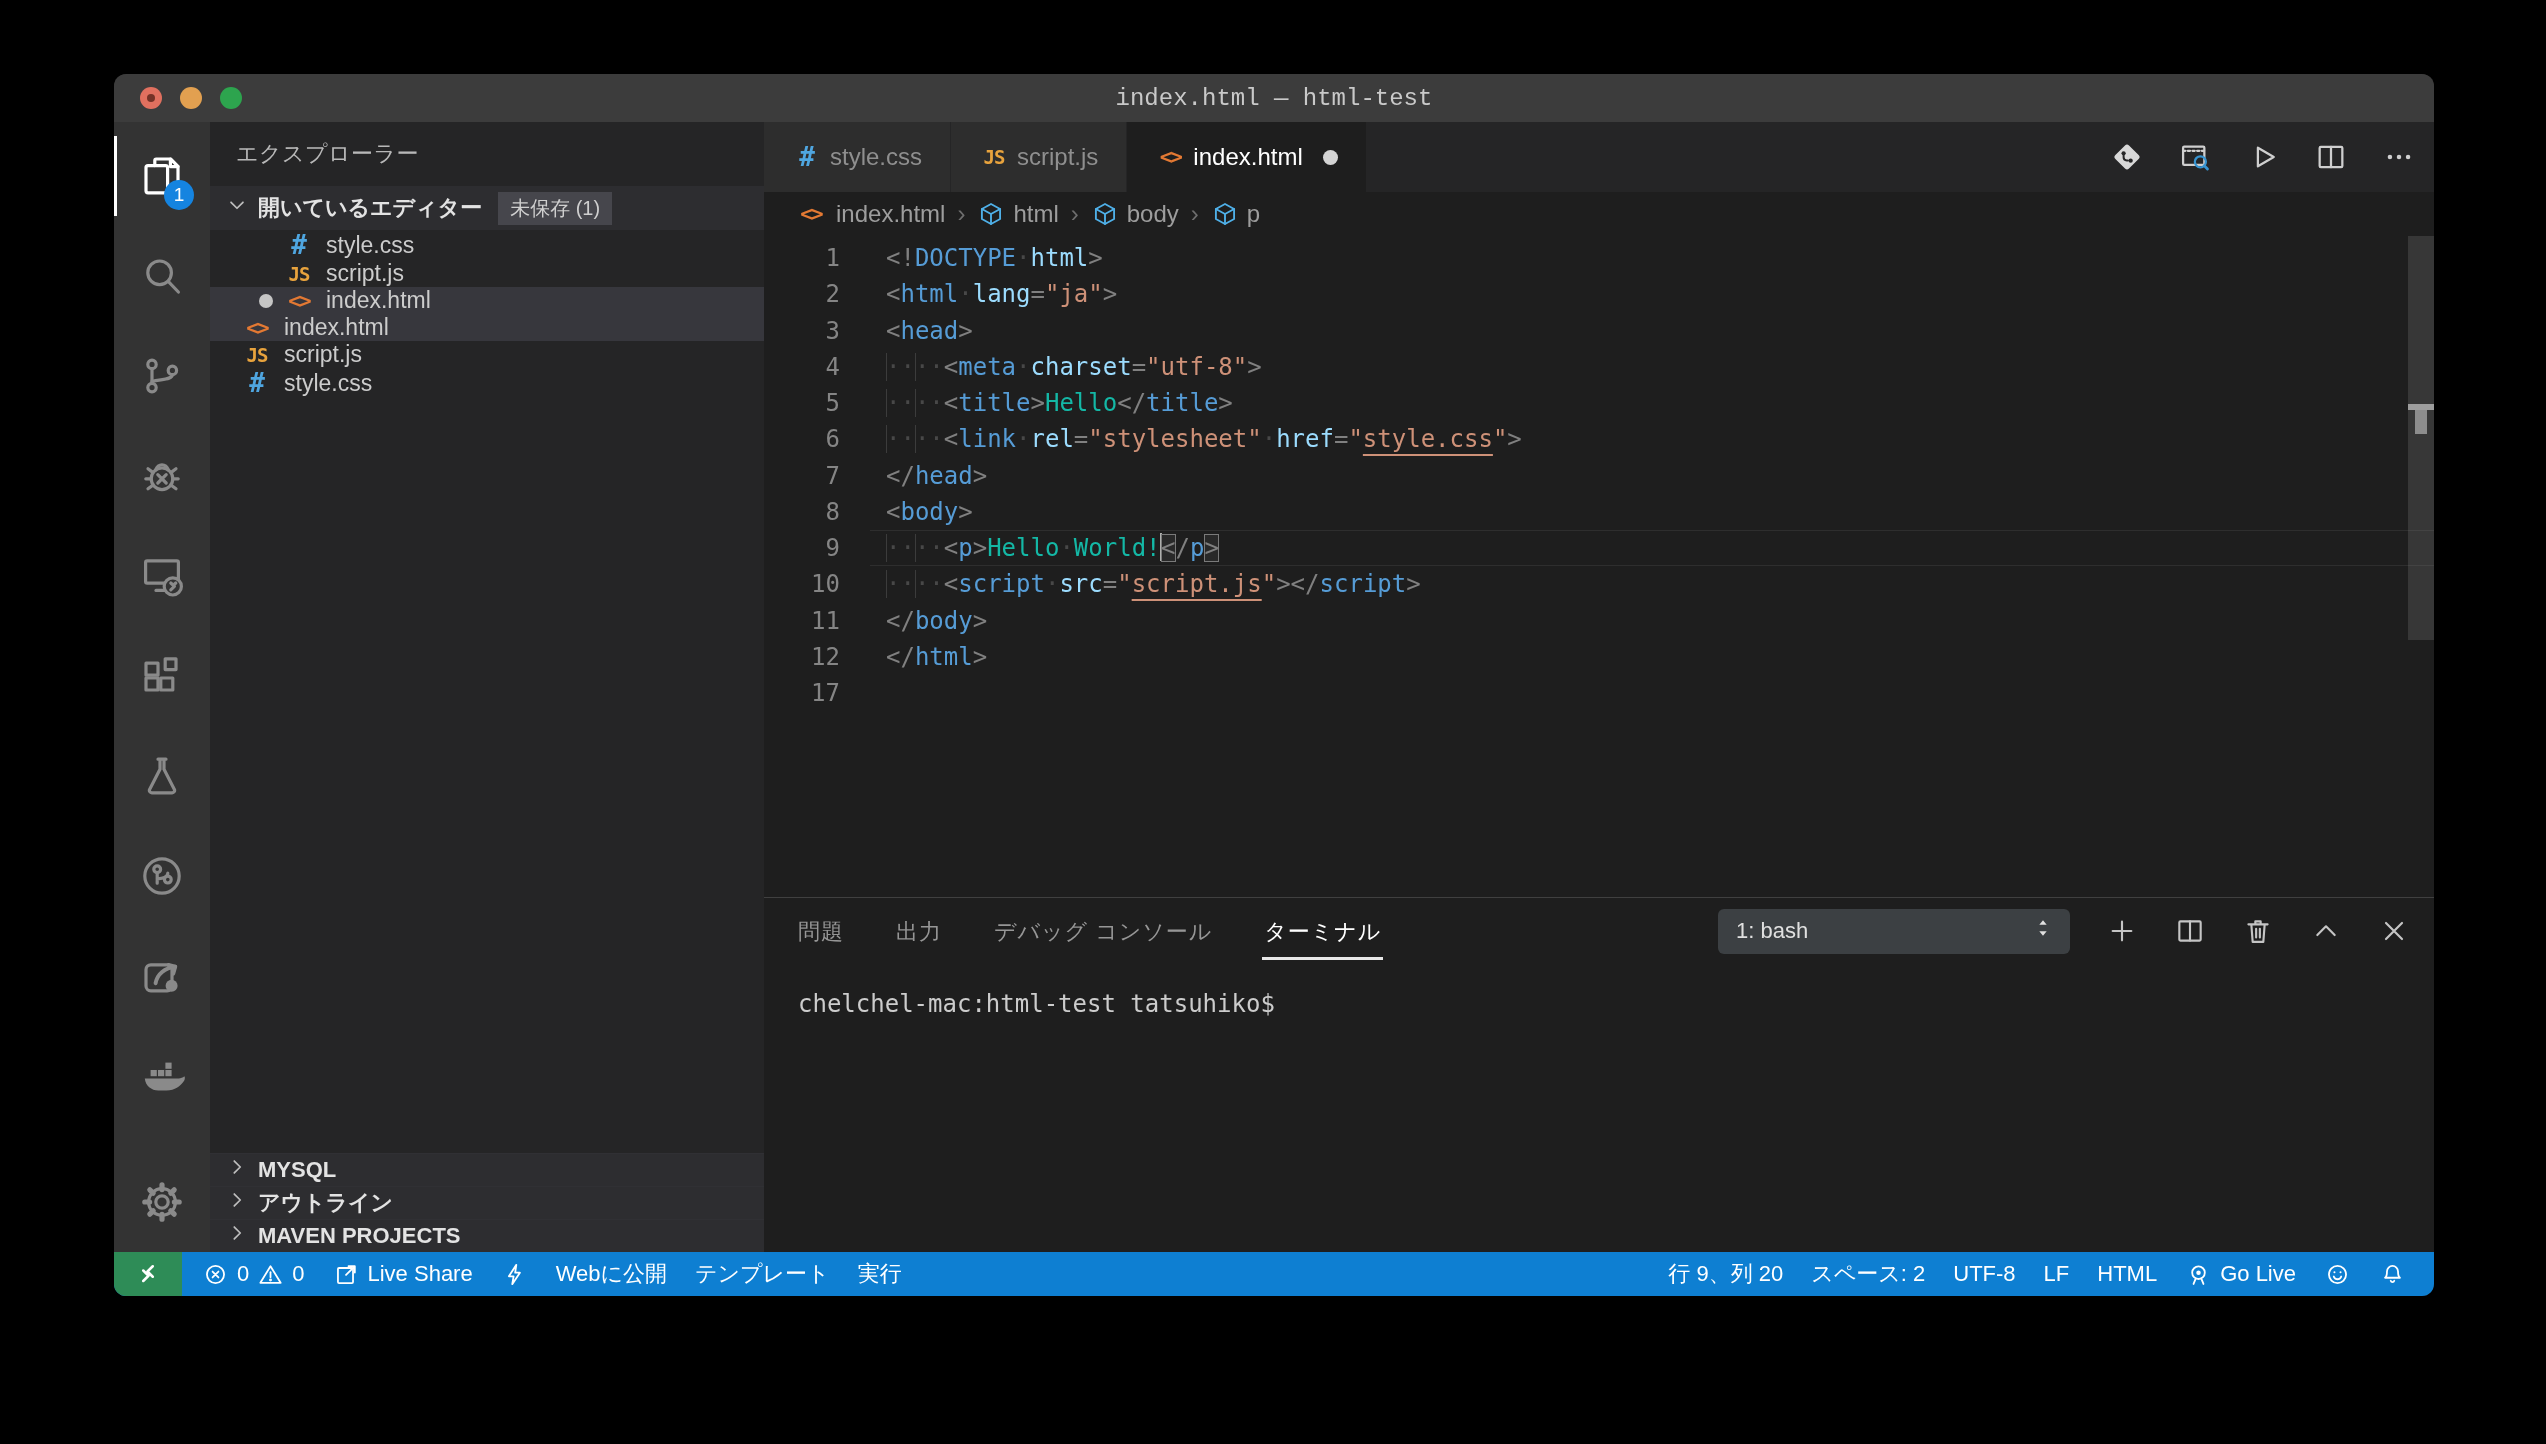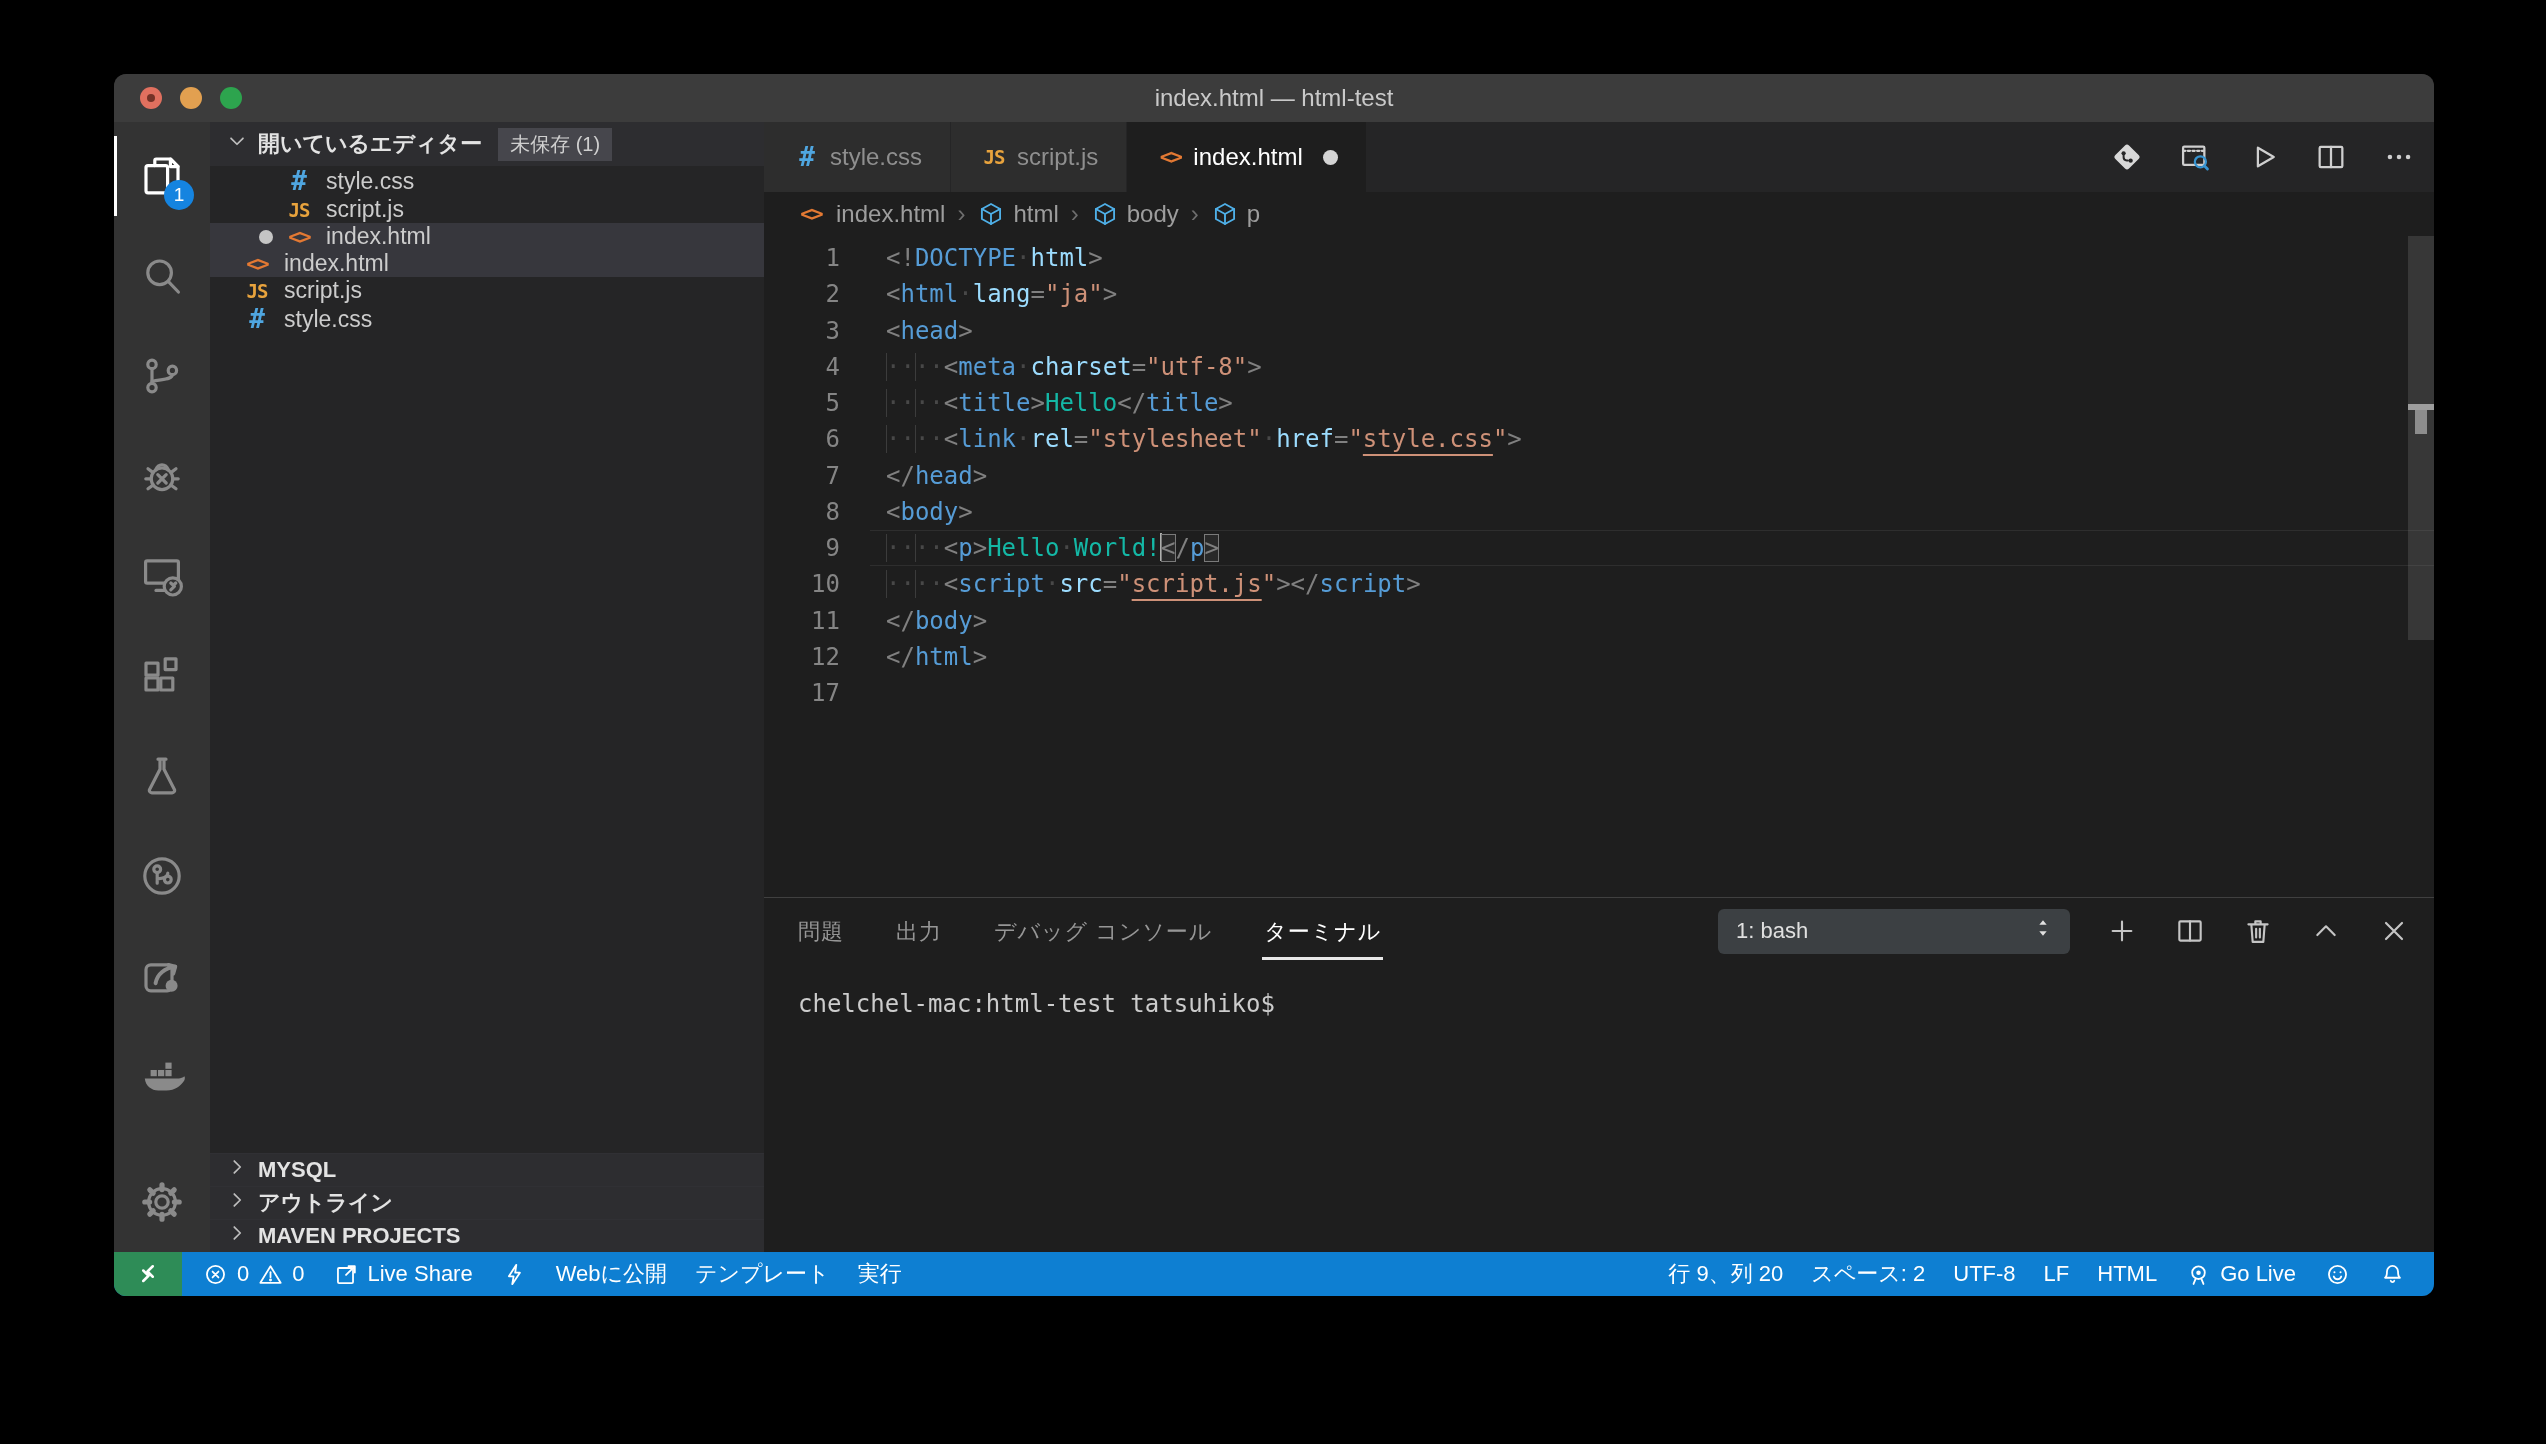--- a/index.html
+++ b/index.html
@@ -4,21 +4,21 @@
 <style>
   * { margin:0; padding:0; box-sizing:border-box; }
   html,body { width:2546px; height:1444px; background:#000; font-family:"Liberation Sans","DejaVu Sans",sans-serif; }
   body { position:relative; overflow:hidden; }
 
   .window { position:absolute; left:114px; top:74px; width:2320px; height:1222px;
     border-radius:12px; background:#1e1e1e; display:flex; flex-direction:column; overflow:hidden;
     box-shadow:0 30px 90px rgba(0,0,0,.85), 0 6px 24px rgba(0,0,0,.6); }
 
   
-  .titlebar { flex:0 0 48px; background:#3c3c3c; position:relative; display:flex; align-items:center; justify-content:center; }
+  .titlebar { flex:0 0 48px; background:#3c3c3c; position:relative; display:flex; align-items:center; justify-content:center;font-family:Liberation Mono, monospace; }
   .traffic { position:absolute; left:26px; top:13px; display:flex; gap:18px; }
   .tl { width:22px; height:22px; border-radius:50%; position:relative; cursor:default; }
   .tl .dot { position:absolute; left:7px; top:7px; width:8px; height:8px; border-radius:50%; background:rgba(80,30,20,.75); }
   .wtitle { font-size:24px; color:#c9c9c9; }
 
   .main { flex:1; display:flex; min-height:0; }
 
   
   .activitybar { flex:0 0 96px; background:#333333; display:flex; flex-direction:column; align-items:stretch; padding-top:4px; }
   .ab-item { height:100px; display:flex; align-items:center; justify-content:center; color:#8a8a8a; position:relative; cursor:pointer; }
@@ -230,20 +230,21 @@
             <svg viewBox="0 0 24 24" fill="none" stroke="currentColor" stroke-width="1.6" stroke-linecap="round" stroke-linejoin="round">
               <circle cx="12" cy="12" r="3.1"></circle>
               <circle cx="12" cy="12" r="6.7"></circle>
               <path stroke-width="2.6" d="M12 3.4v2.4M12 18.2v2.4M3.4 12h2.4M18.2 12h2.4M5.9 5.9l1.7 1.7M16.4 16.4l1.7 1.7M18.1 5.9l-1.7 1.7M7.6 16.4l-1.7 1.7"></path>
             </svg>
           </span>
         </div>
       </nav>
 
     <aside class="sidebar">
+      <div class="sd-title">エクスプローラー</div>
       <div class="sd-section">
         <span class="chev" id="oe-chev"><span style="display: inline-flex;">
               <svg viewBox="0 0 24 24" fill="none" stroke="currentColor" stroke-width="1.6" stroke-linecap="round" stroke-linejoin="round">
                 <path d="M6.5 9.5l5.5 5.5 5.5-5.5"></path>
               </svg>
             </span></span>
         <span>開いているエディター</span>
         <span class="sd-badge">未保存 (1)</span>
       </div>
       <div id="oe-files">

